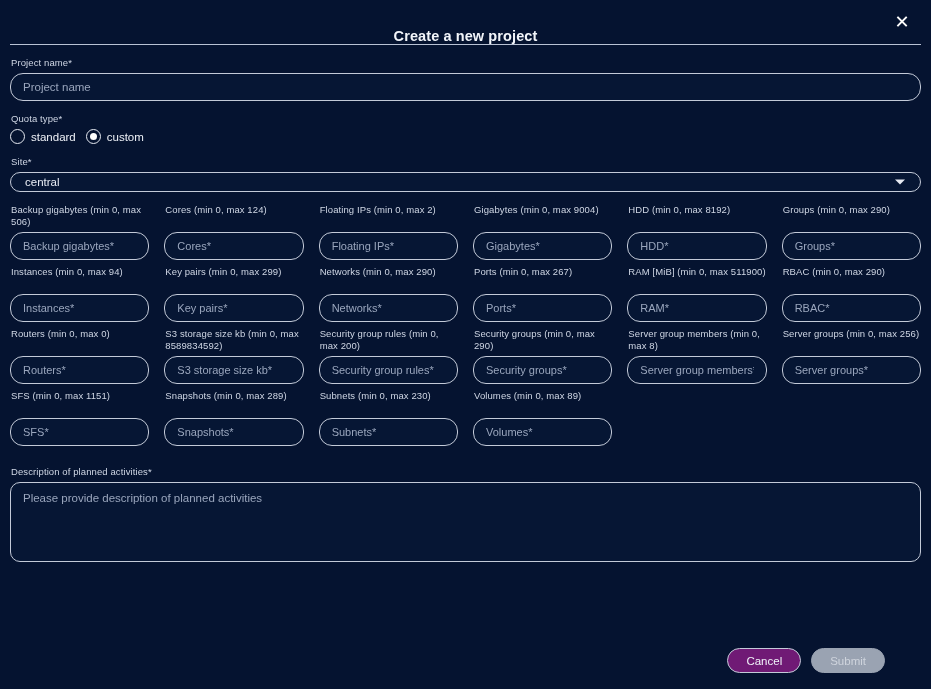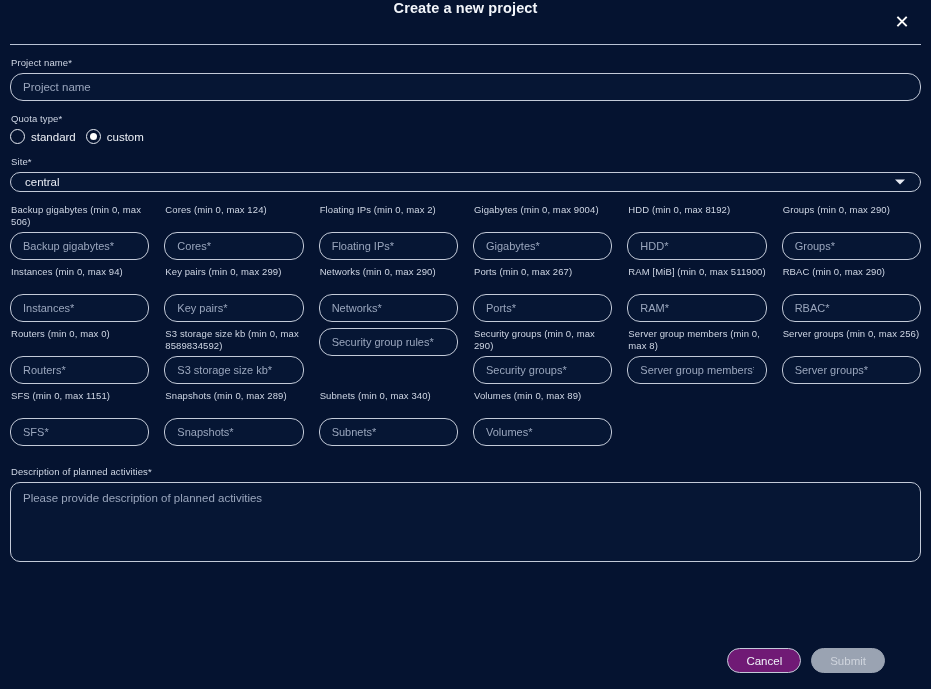--- a/index.html
+++ b/index.html
@@ -17,21 +17,21 @@
     color: #e9edf5;
     display: flex;
     flex-direction: column;
   }
   
   .modal-header {
     position: relative;
     height: 44px;
     flex: 0 0 44px;
     display: flex;
-    align-items: flex-start;
+    align-items: flex-end;
     justify-content: center;
   }
   .modal-title {
     font-size: 14.5px;
     font-weight: 700;
     color: #f2f5fa;
     letter-spacing: .1px;
   }
   .close-btn {
     position: absolute;
@@ -233,27 +233,27 @@
         <div class="quota-cell"><div class="field-label">HDD (min 0, max 8192)</div><input type="text" class="text-input" placeholder="HDD*" style=""></div>
         <div class="quota-cell"><div class="field-label">Groups (min 0, max 290)</div><input type="text" class="text-input" placeholder="Groups*" style=""></div>
         <div class="quota-cell"><div class="field-label">Instances (min 0, max 94)</div><input type="text" class="text-input" placeholder="Instances*" style=""></div>
         <div class="quota-cell"><div class="field-label">Key pairs (min 0, max 299)</div><input type="text" class="text-input" placeholder="Key pairs*" style=""></div>
         <div class="quota-cell"><div class="field-label">Networks (min 0, max 290)</div><input type="text" class="text-input" placeholder="Networks*" style=""></div>
         <div class="quota-cell"><div class="field-label">Ports (min 0, max 267)</div><input type="text" class="text-input" placeholder="Ports*" style=""></div>
         <div class="quota-cell"><div class="field-label">RAM [MiB] (min 0, max 511900)</div><input type="text" class="text-input" placeholder="RAM*" style=""></div>
         <div class="quota-cell"><div class="field-label">RBAC (min 0, max 290)</div><input type="text" class="text-input" placeholder="RBAC*" style=""></div>
         <div class="quota-cell"><div class="field-label">Routers (min 0, max 0)</div><input type="text" class="text-input" placeholder="Routers*" style=""></div>
         <div class="quota-cell"><div class="field-label">S3 storage size kb (min 0, max 8589834592)</div><input type="text" class="text-input" placeholder="S3 storage size kb*" style=""></div>
-        <div class="quota-cell"><input type="text" class="text-input" placeholder="Security group rules*" style=""></div>
+        <div class="quota-cell"><div class="field-label">Security group rules (min 0, max 200)</div><input type="text" class="text-input" placeholder="Security group rules*" style=""></div>
         <div class="quota-cell"><div class="field-label">Security groups (min 0, max 290)</div><input type="text" class="text-input" placeholder="Security groups*" style=""></div>
         <div class="quota-cell"><div class="field-label">Server group members (min 0, max 8)</div><input type="text" class="text-input" placeholder="Server group members*" style=""></div>
         <div class="quota-cell"><div class="field-label">Server groups (min 0, max 256)</div><input type="text" class="text-input" placeholder="Server groups*" style=""></div>
         <div class="quota-cell"><div class="field-label">SFS (min 0, max 1151)</div><input type="text" class="text-input" placeholder="SFS*" style=""></div>
         <div class="quota-cell"><div class="field-label">Snapshots (min 0, max 289)</div><input type="text" class="text-input" placeholder="Snapshots*" style=""></div>
-        <div class="quota-cell"><div class="field-label">Subnets (min 0, max 340)</div><input type="text" class="text-input" placeholder="Subnets*" style=""></div>
+        <div class="quota-cell"><div class="field-label">Subnets (min 0, max 230)</div><input type="text" class="text-input" placeholder="Subnets*" style=""></div>
         <div class="quota-cell"><div class="field-label">Volumes (min 0, max 89)</div><input type="text" class="text-input" placeholder="Volumes*" style=""></div>
       </div>
 
     <div class="desc-block">
       <div class="field-label">Description of planned activities*</div>
       <textarea class="desc-area" placeholder="Please provide description of planned activities" style=""></textarea>
     </div>
 
   </div>
 

